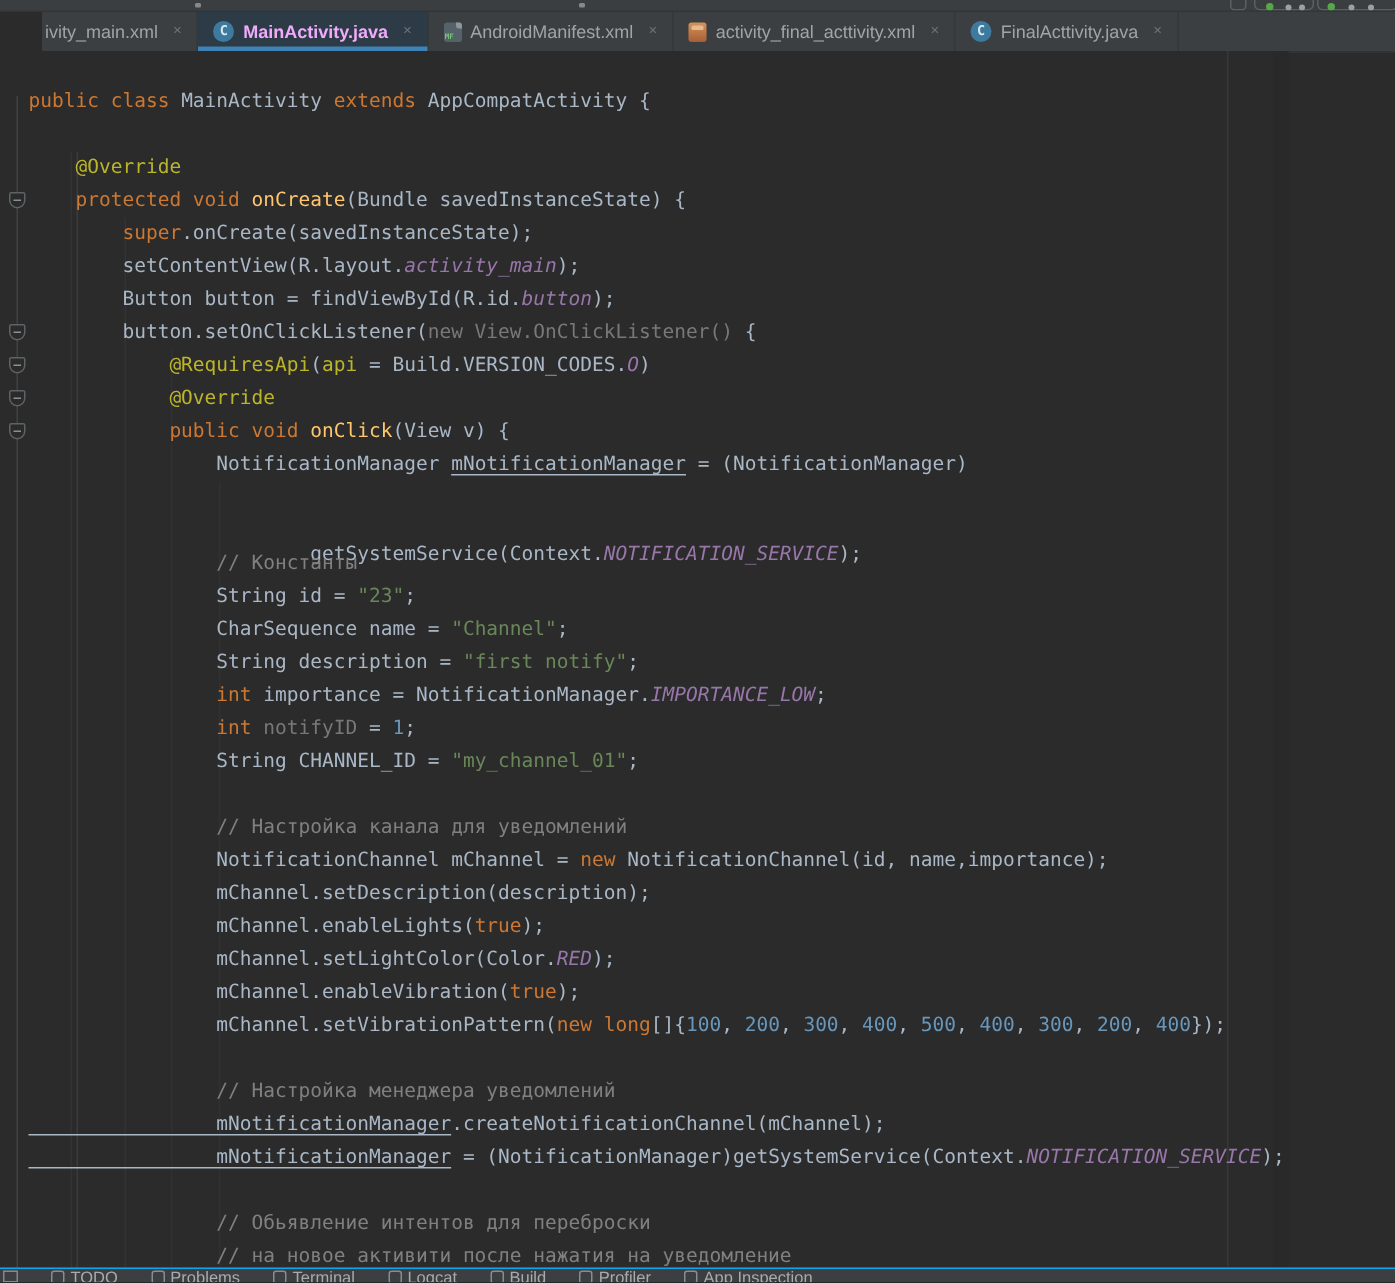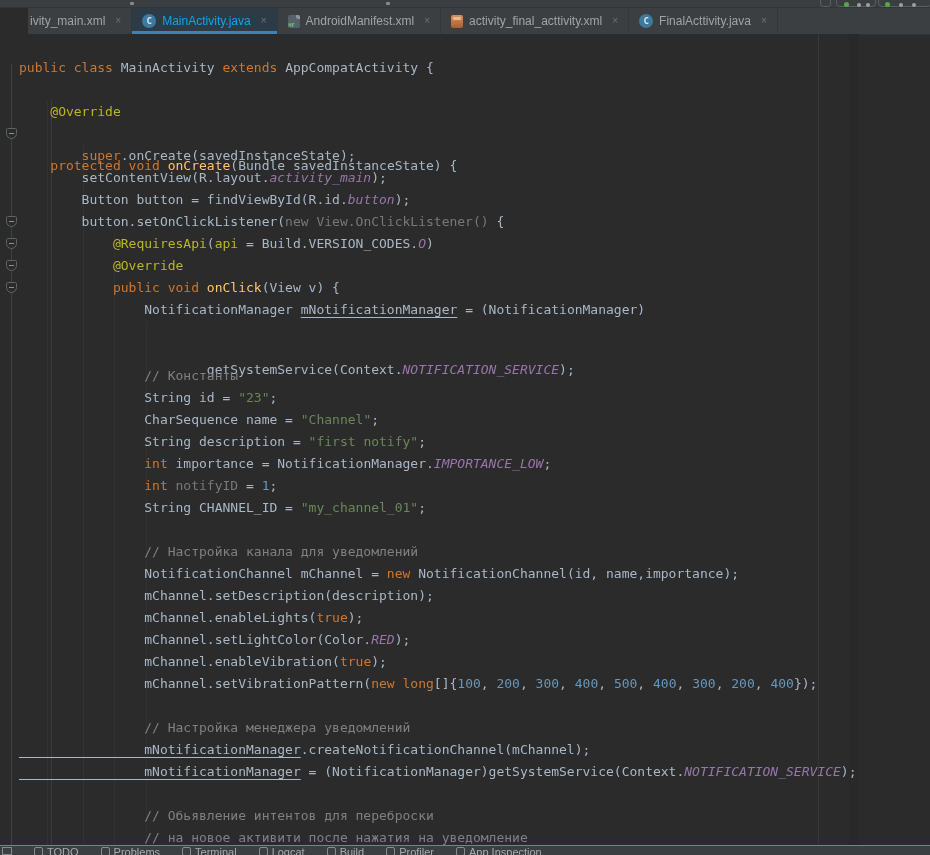--- a/index.html
+++ b/index.html
@@ -13,21 +13,21 @@
   .tb-dot{position:absolute;border-radius:50%;}
   .tb-mark{position:absolute;top:2px;width:4px;height:3px;background:#85898C;border-radius:1px;}
 
   
   #tabbar{position:absolute;top:8px;left:0;width:930px;height:26px;background:#3C3F41;
           border-bottom:1px solid #323232;display:flex;align-items:stretch;overflow:hidden;margin-left:28px;}
   .tab{position:relative;display:flex;align-items:center;gap:6px;padding:0 10px;
        border-right:1px solid #353839;cursor:default;}
   .tab .label{font-size:12px;color:#9EA4A9;white-space:nowrap;}
   .tab.active{background:#2D3B46;}
-  .tab.active .label{color:#0ea5e9;}
+  .tab.active .label{color:#f0abfc;font-weight:bold;}
   .tab.active::after{content:"";position:absolute;left:0;right:0;bottom:0;height:3px;background:var(--accent);}
   .tab .close{font-size:10px;color:#6E7377;margin-left:4px;line-height:1;}
   .tab.clipped{padding-left:2px;}
   .icon-class{width:14px;height:14px;border-radius:50%;background:#3D7A9E;color:#D6E9F3;
               font:bold 9px/14px "DejaVu Sans Mono",monospace;text-align:center;flex:none;}
   .icon-manifest{position:relative;width:12px;height:13px;background:#56626A;border-radius:2px;flex:none;}
   .icon-manifest::before{content:"";position:absolute;right:0;top:0;width:4px;height:4px;background:#8C979C;border-radius:0 2px 0 2px;}
   .icon-manifest::after{content:"MF";position:absolute;left:1px;bottom:0;font:bold 5px/6px "DejaVu Sans Mono",monospace;color:#77C37B;}
   .icon-layout{position:relative;width:12px;height:13px;border-radius:2px;flex:none;
                background:linear-gradient(#D5935B,#A85E33);}
@@ -119,21 +119,21 @@
     <div class="guide" style="left:47px;top:67px;background:#333333"></div>
     <div class="guide" style="left:51px;top:67px;background:#3B3B3B"></div>
     <div class="guide" style="left:83px;top:111px;background:#333333"></div>
     <div class="guide" style="left:114px;top:199px;background:#313131"></div>
     <div class="guide" style="left:146px;top:287px;background:#313131"></div>
     <div id="margin-guide"></div>
     <div id="scroll-track"></div>
     <div id="code-layer">
         <div class="line" style="top: 23px;"><span class="s-kw">public class </span><span class="s-df">MainActivity </span><span class="s-kw">extends </span><span class="s-df">AppCompatActivity {</span></div>
         <div class="line" style="top: 67px;"><span class="s-an">    @Override</span></div>
-        <div class="line" style="top: 89px; margin-top: 32px;"><span class="s-kw">    protected void </span><span class="s-me">onCreate</span><span class="s-df">(Bundle savedInstanceState) {</span></div>
+        <div class="line" style="top: 89px;"><span class="s-kw">    protected void </span><span class="s-me">onCreate</span><span class="s-df">(Bundle savedInstanceState) {</span></div>
         <div class="line" style="top: 111px;"><span class="s-kw">        super</span><span class="s-df">.onCreate(savedInstanceState);</span></div>
         <div class="line" style="top: 133px;"><span class="s-df">        setContentView(R.layout.</span><span class="s-cn">activity_main</span><span class="s-df">);</span></div>
         <div class="line" style="top: 155px;"><span class="s-df">        Button button = findViewById(R.id.</span><span class="s-cn">button</span><span class="s-df">);</span></div>
         <div class="line" style="top: 177px;"><span class="s-df">        button.setOnClickListener(</span><span class="s-gr">new View.OnClickListener() </span><span class="s-df">{</span></div>
         <div class="line" style="top: 199px;"><span class="s-an">            @RequiresApi</span><span class="s-df">(</span><span class="s-an">api</span><span class="s-df"> = Build.VERSION_CODES.</span><span class="s-cn">O</span><span class="s-df">)</span></div>
         <div class="line" style="top: 221px;"><span class="s-an">            @Override</span></div>
         <div class="line" style="top: 243px;"><span class="s-kw">            public void </span><span class="s-me">onClick</span><span class="s-df">(View v) {</span></div>
         <div class="line" style="top: 265px;"><span class="s-df">                NotificationManager </span><span class="s-ul">mNotificationManager</span><span class="s-df"> = (NotificationManager)</span></div>
         <div class="line" style="top: 287px; margin-top: 38px;"><span class="s-df">                        getSystemService(Context.</span><span class="s-cn">NOTIFICATION_SERVICE</span><span class="s-df">);</span></div>
         <div class="line" style="top: 331px;"><span class="s-co">                // Константы</span></div>

